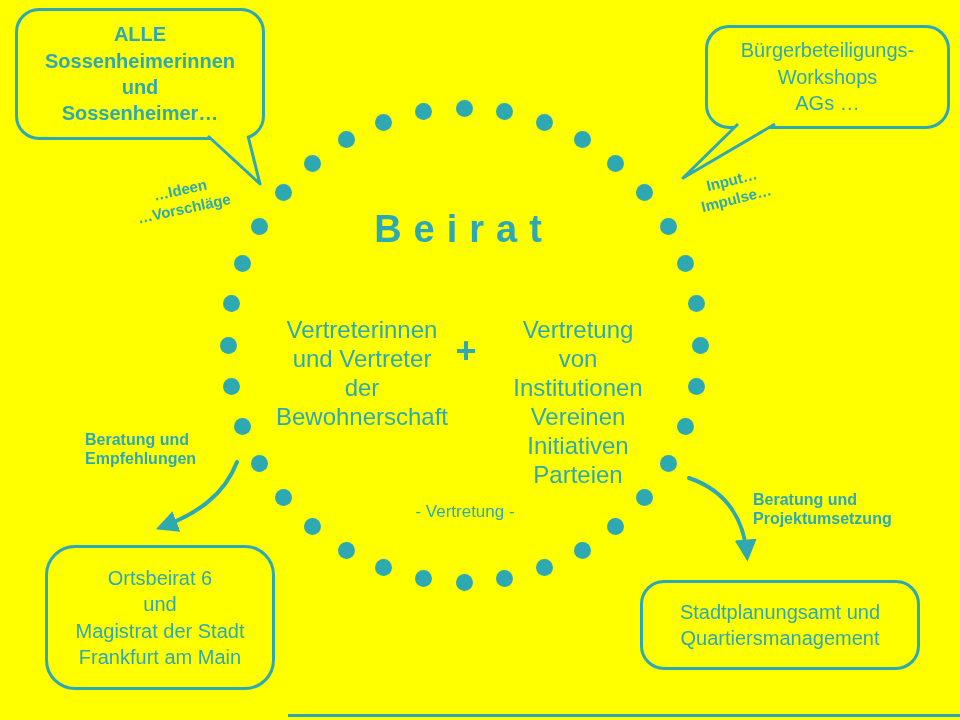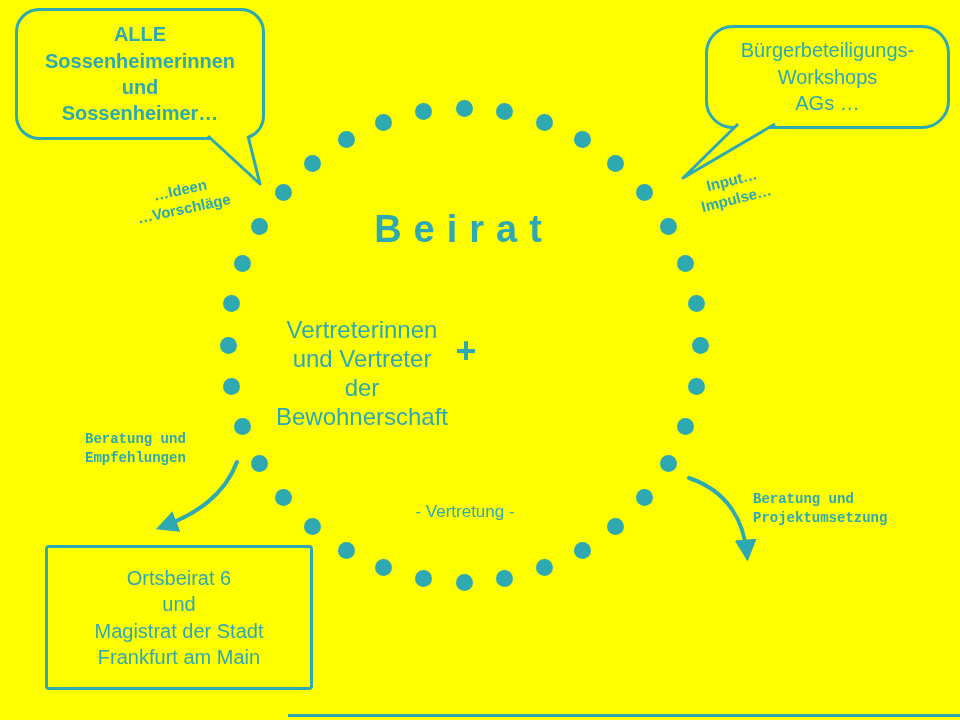--- a/index.html
+++ b/index.html
@@ -29,22 +29,22 @@
     color:var(--teal);
     display:flex;
     align-items:center;
     justify-content:center;
     text-align:center;
     font-size:20px;
     line-height:1.32;
     padding:6px 10px;
   }
   .bubble-top-left{left:15px;top:8px;width:250px;height:132px;font-weight:bold;}
-  .bubble-top-right{left:705px;top:25px;width:245px;height:104px;border-radius:28px;}
-  .bubble-bottom-left{left:45px;top:545px;width:268px;height:145px;border-radius:4px;}
+  .bubble-top-right{left:705px;top:25px;width:245px;height:104px;}
+  .bubble-bottom-left{left:45px;top:545px;width:230px;height:145px;border-radius:30px;}
   .bubble-bottom-right{left:640px;top:580px;width:280px;height:90px;}
   .ring-dot{
     position:absolute;
     width:17px;height:17px;
     border-radius:50%;
     background:var(--teal);
   }
   .title{
     position:absolute;
     left:264px;top:208px;width:400px;
@@ -74,25 +74,24 @@
   }
   .stimmrecht{
     position:absolute;
     left:365px;top:502px;width:200px;
     text-align:center;
     font-size:17px;
     color:var(--teal);
   }
   .note{
     position:absolute;
-    font-size:14px;
+    font-size:16px;
     font-weight:bold;
     line-height:19px;
     color:var(--teal);
-    font-family:Liberation Mono, monospace;
   }
   .note-left{left:85px;top:430px;text-align:left;}
   .note-right{left:753px;top:490px;text-align:left;}
   .tilted{
     position:absolute;
     font-size:15px;
     font-weight:bold;
     line-height:19px;
     text-align:center;
     color:var(--teal);
@@ -164,30 +163,38 @@
 
   <div class="bubble bubble-top-right multiline">Bürgerbeteiligungs-
 Workshops
 AGs …</div>
 
   <div class="bubble bubble-bottom-left multiline">Ortsbeirat 6
 und
 Magistrat der Stadt
 Frankfurt am Main</div>
 
+  <div class="bubble bubble-bottom-right multiline">Stadtplanungsamt und
+Quartiersmanagement</div>
 
   <div class="title">Beirat</div>
 
   <div class="col col-left multiline">Vertreterinnen
 und Vertreter
 der
 Bewohnerschaft</div>
 
   <div class="plus">+</div>
 
+  <div class="col col-right multiline">Vertretung
+von
+Institutionen
+Vereinen
+Initiativen
+Parteien</div>
 
   <div class="stimmrecht">- Vertretung -</div>
 
   <div class="tilted tilted-ideas multiline">…Ideen
 …Vorschläge</div>
 
   <div class="tilted tilted-input multiline">Input…
 Impulse…</div>
 
   <div class="note note-left multiline">Beratung und

